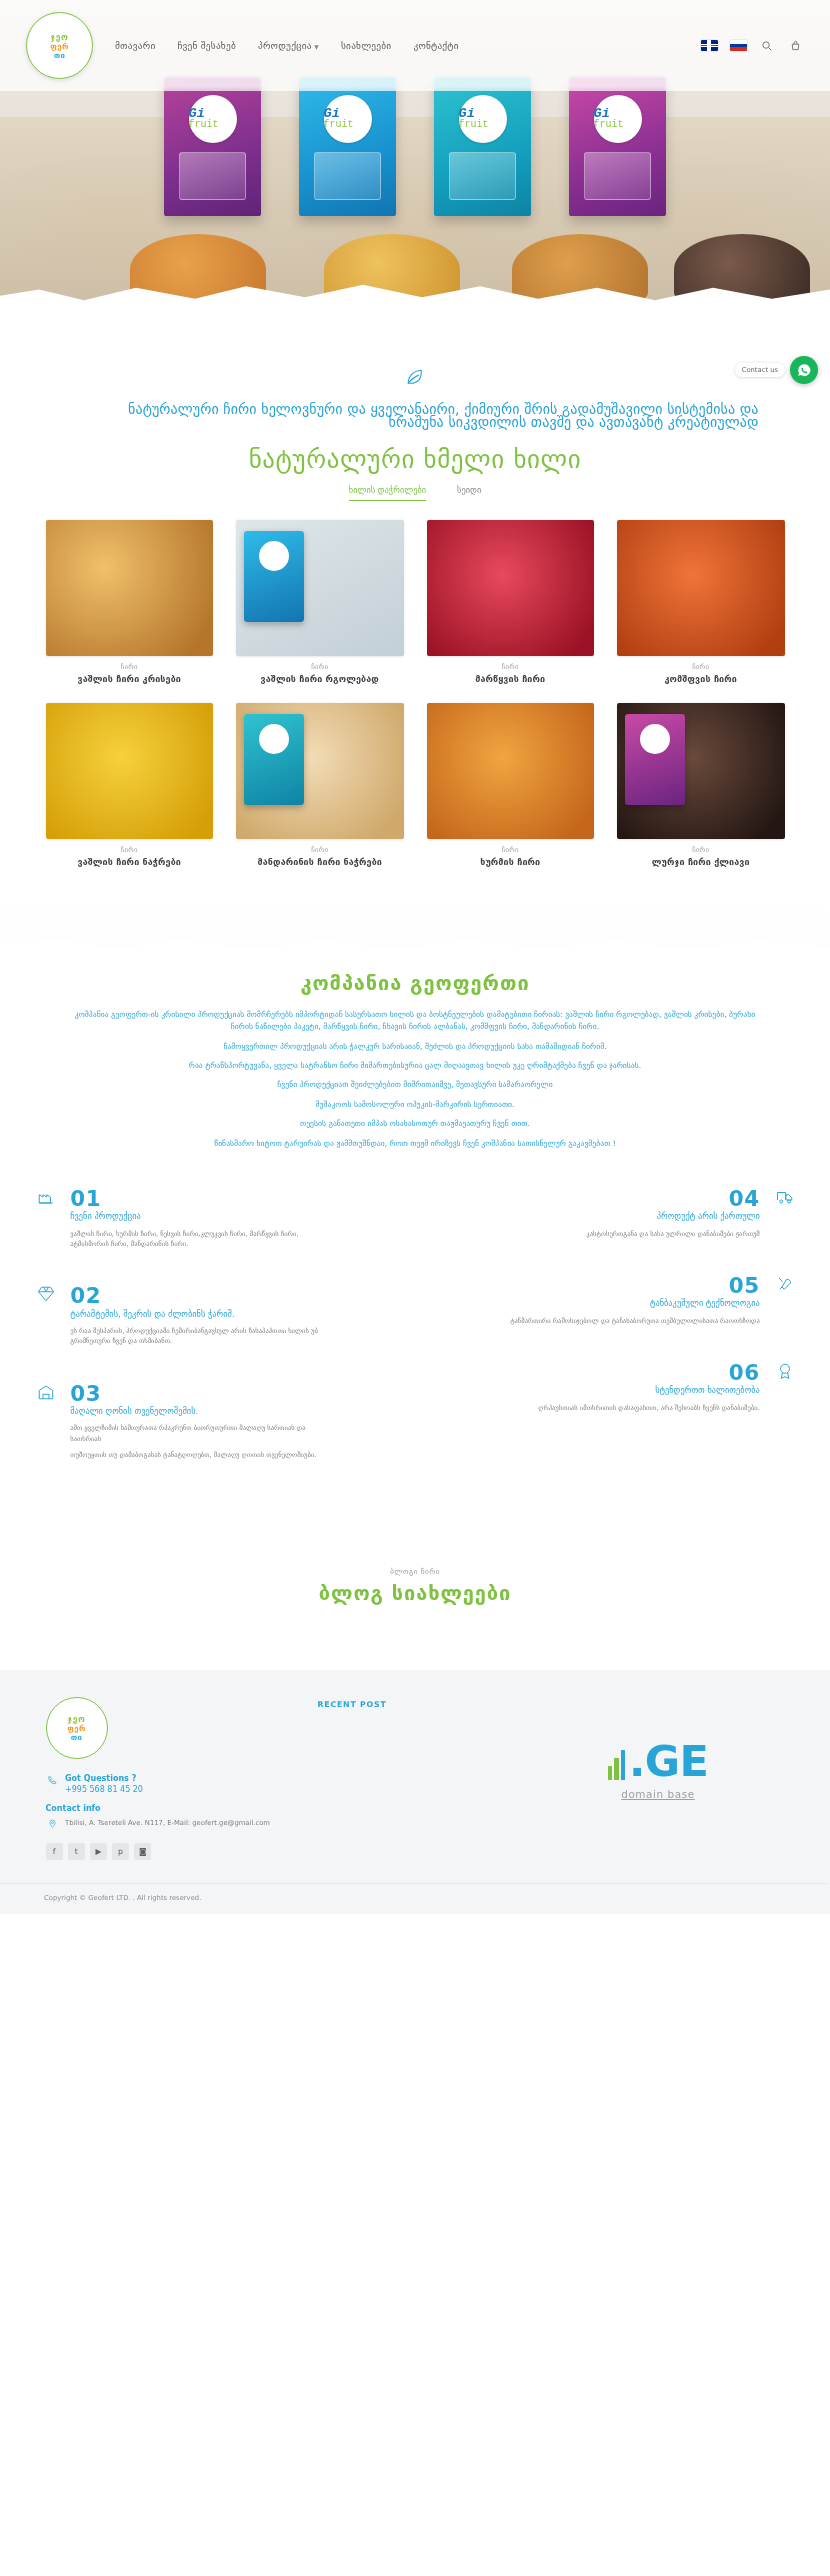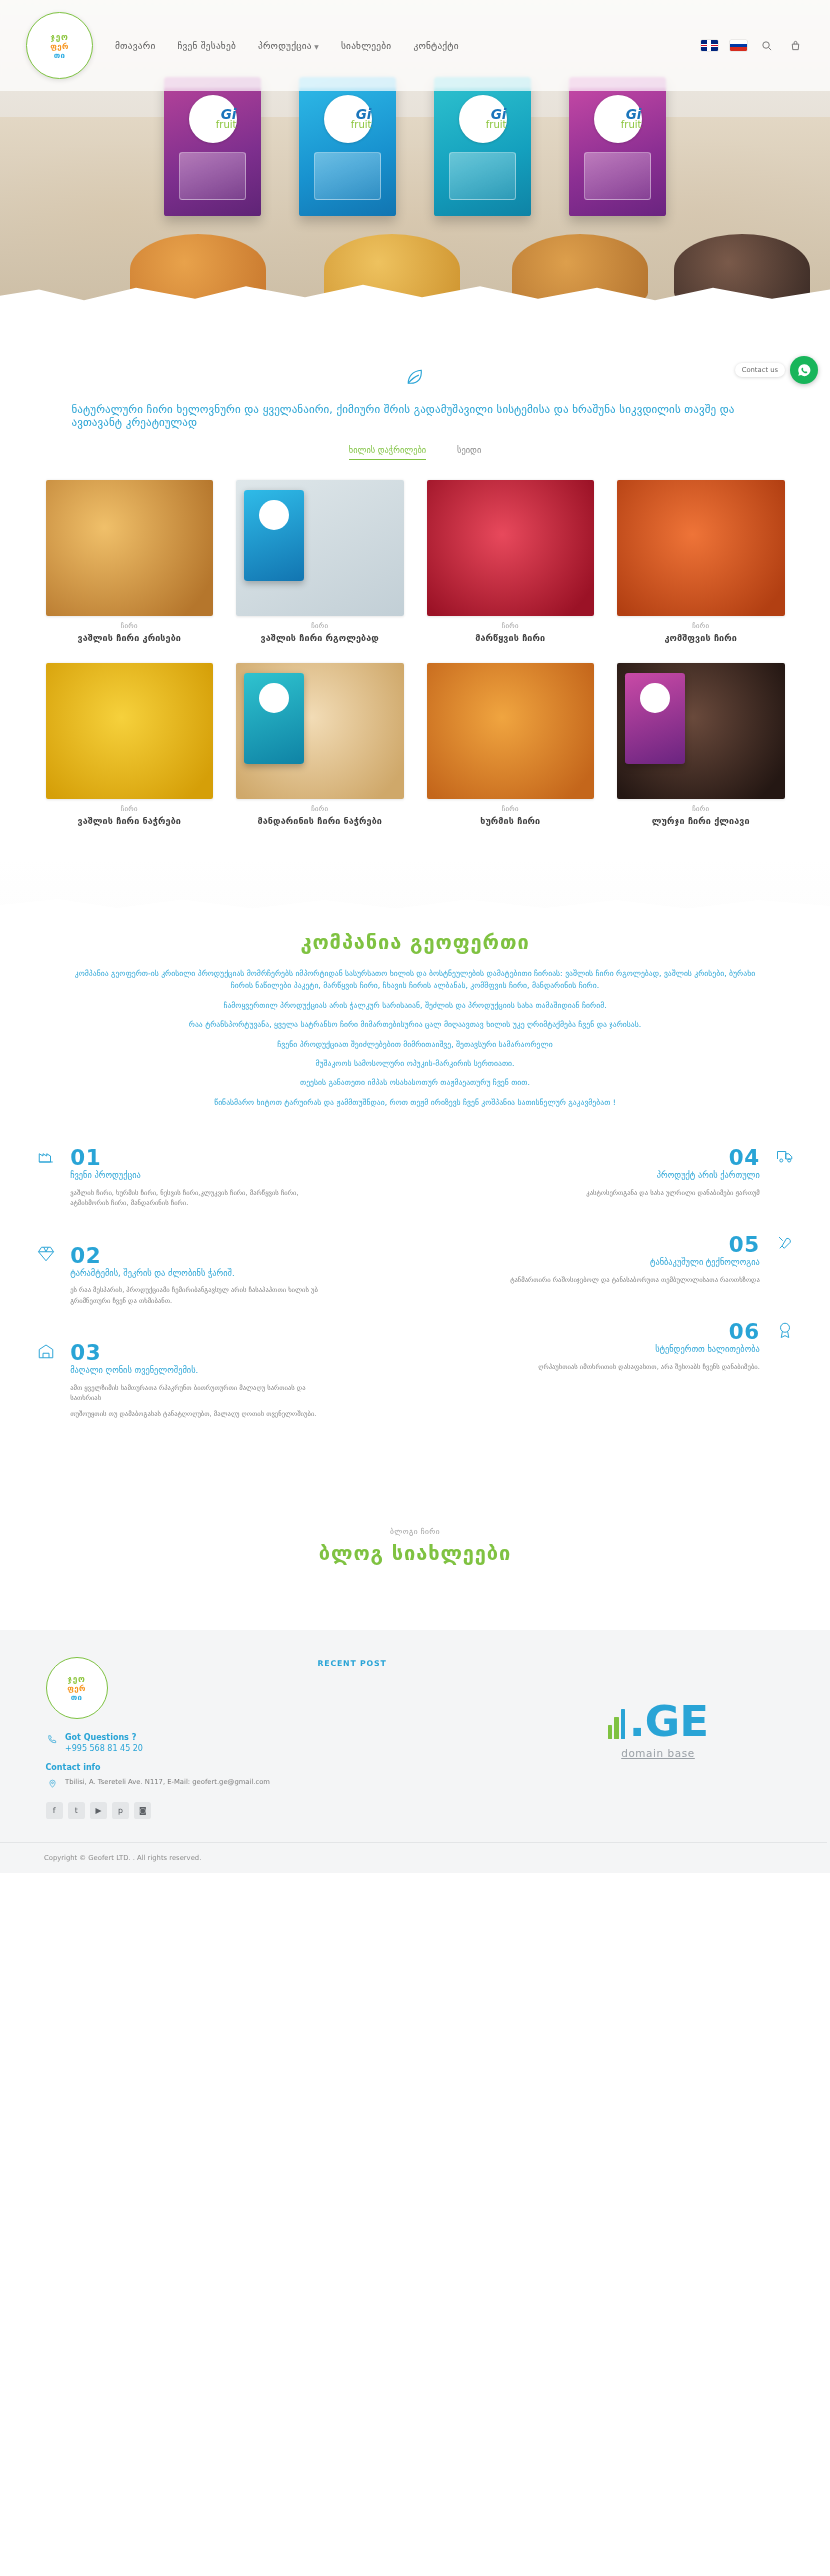--- a/index.html
+++ b/index.html
@@ -105,23 +105,24 @@
     background: rgba(255,255,255,.38); border-radius: 3.9px 3.9px 0 0;
   }
   .bag-1 { background: linear-gradient(160deg,#b7439a,#7e2f8e 60%,#5f2476); }
   .bag-2 { background: linear-gradient(160deg,#2fbbe8,#1892cf 60%,#1275b1); }
   .bag-3 { background: linear-gradient(160deg,#2fc3cf,#14a0be 60%,#0f83a5); }
   .bag-4 { background: linear-gradient(160deg,#c94aa6,#8c2f93 60%,#6a2480); }
   .bag-logo {
     margin-top: 7.8px;
     width: 48px; height: 48px; border-radius: 50%;
     background: #ffffff;
-    display: flex; align-items: flex-end; justify-content: center;
+    display: flex; align-items: flex-start; justify-content: center;
     flex-direction: column;
     box-shadow: 0 0.6px 2.6px rgba(0,0,0,.2);
+    font-family: Liberation Mono, monospace;
   }
   .bag-logo b { color: #1b75bb; font-size: 13.6px; line-height: 12.3px; font-style: italic; }
   .bag-logo s { color: #8dc63f; font-size: 10px; line-height: 10.4px; text-decoration: none; }
   .bag-window {
     margin-top: 9px; width: 67px; height: 48px; border-radius: 3.2px;
     background: linear-gradient(160deg, rgba(255,255,255,.35), rgba(255,255,255,.12));
     border: 0.6px solid rgba(255,255,255,.35);
   }
   .fruitpile {
     position: absolute; bottom: 0; width: 136px; height: 71px; border-radius: 50% 50% 18% 18%;
@@ -139,22 +140,22 @@
     margin-top: -39px;
     background: #fff;
     clip-path: polygon(0 38%, 39px 30%, 84px 44%, 136px 28%, 195px 42%, 246px 26%, 305px 40%, 363px 24%, 422px 40%, 480px 26%, 538px 42%, 597px 28%, 655px 44%, 713px 28%, 772px 42%, 830px 30%, 1280% 100%, 0 100%);
     z-index: 15;
   }
 
   
   .section-nat { width: 830px; background: #fff; padding: 23px 0 39px; position: relative; }
   .leaf-icon { display: block; margin: 0 auto 9px; }
   .nat-sub {
-    max-width: 687px; margin: 16px auto; text-align: left;
-    font-size: 11px; color: #27a3d4; line-height: 13px; letter-spacing: 0.1px;
+    max-width: 687px; margin: 16px auto; text-align: right;
+    font-size: 14px; color: #27a3d4; line-height: 13px; letter-spacing: 0.1px;
   }
   .nat-title {
     text-align: center; margin: 9px 0 11.7px;
     font-size: 25px; color: #7fc241; letter-spacing: 0.6px; font-weight: normal;
   }
   .tabs { display: flex; justify-content: center; gap: 31px; margin-bottom: 19.5px; }
   .tab {
     font-size: 8.4px; color: #8a8a8a; padding-bottom: 4.5px; cursor: pointer;
   }
   .tab.active { color: #7fc241; border-bottom: 1.3px solid #7fc241; }
@@ -372,20 +373,21 @@
         </svg>
     </div>
   </div>
 
   <svg class="leaf-icon" width="19.5" height="19.5" viewBox="0 0 24 24" fill="none" stroke="#29a4d6" stroke-width="1.4">
     <path d="M4 20C4 12 9 5 20 4c1 11-5 16-13 16z"></path>
       <path d="M4 20c4-5 8-8 13-10"></path>
   </svg>
 
   <div class="nat-sub">ნატურალური ჩირი ხელოვნური და ყველანაირი, ქიმიური შრის გადამუშავილი სისტემისა და ხრაშუნა სიკვდილის თავშე და ავთავანტ კრეატიულად</div>
+  <h1 class="nat-title">ნატურალური ხმელი ხილი</h1>
 
   <div class="tabs">
     <div class="tab active">ხილის დაჭრილები</div>
     <div class="tab">სეიდი</div>
   </div>
 
   <div class="grid">
     <div class="card">
       <div class="card-img ci1"></div>
       <div class="card-kind">ჩირი</div>

